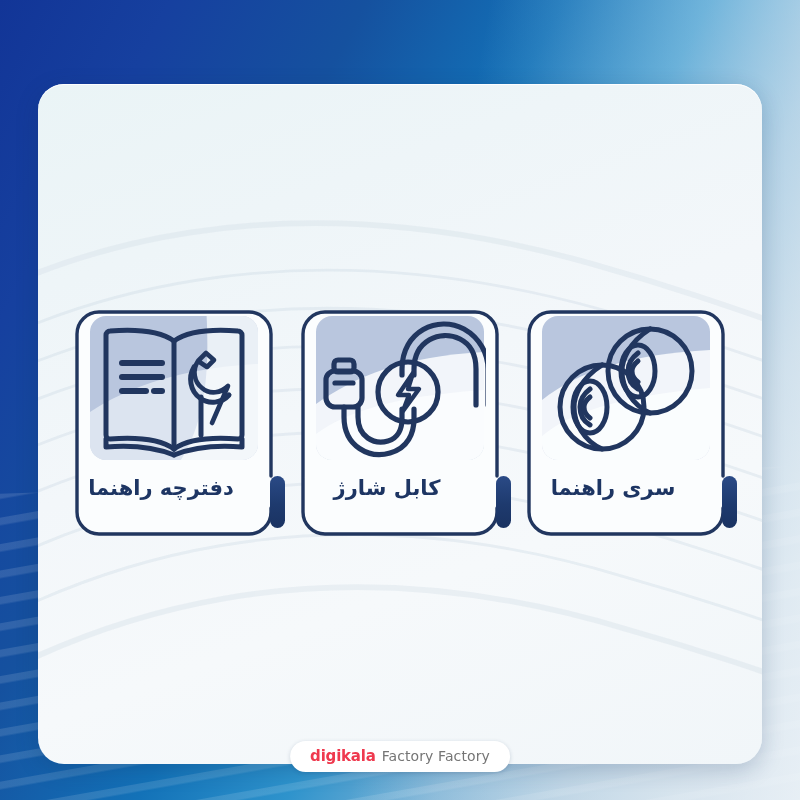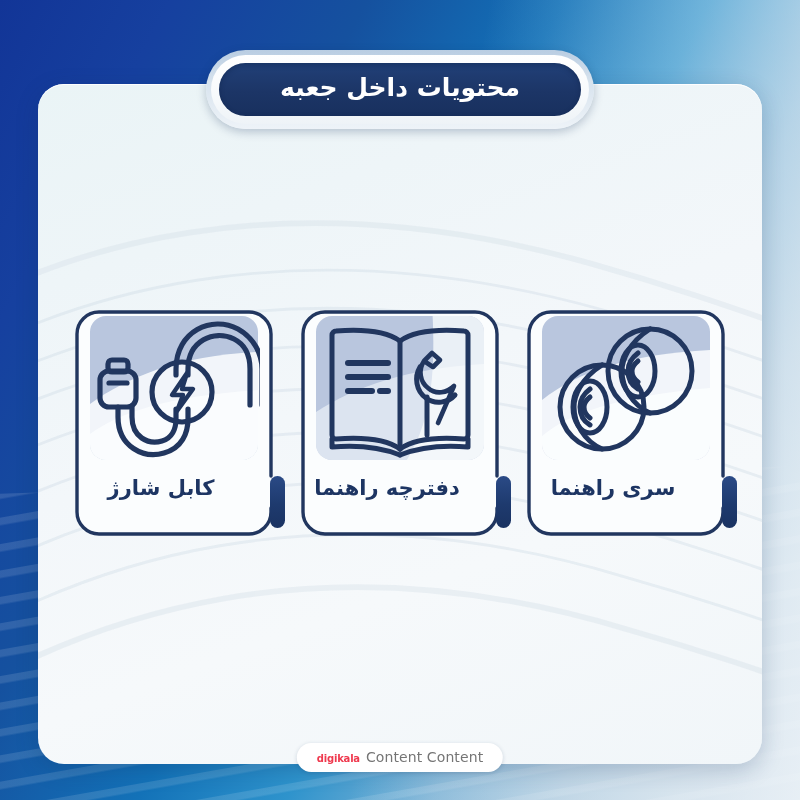--- a/index.html
+++ b/index.html
@@ -207,21 +207,21 @@
     display: flex;
     align-items: baseline;
     gap: 6px;
     direction: ltr;
     box-shadow: 0 1px 4px rgba(20,50,90,.18);
     z-index: 8;
   }
   .brand-digikala {
     color: #ef394e;
     font-weight: bold;
-    font-size: 10px;
+    font-size: 15px;
     letter-spacing: -.2px;
   }
   .brand-cf {
     color: #757575;
     font-size: 14px;
     letter-spacing: .1px;
   }
 </style>
 </head>
 <body>
@@ -245,31 +245,68 @@
           <path d="M-60,820 C 185,606 455,575 720,660 C 880,708 960,750 1080,780"></path>
         </g>
         <g fill="none" stroke="#d8e2ea" stroke-width="6" opacity="0.5">
           <path d="M-60,470 C 150,280 420,250 690,332 C 850,380 930,422 1050,452"></path>
           <path d="M-60,880 C 190,660 460,630 725,716 C 885,764 965,806 1085,836"></path>
         </g>
       </svg>
     </div>
   </div>
 
-  <div class="header-wrap">
-    <div class="pill-outer">
-      <div class="pill-mid">
-        <div class="pill-inner">
-          <div class="pill-title">محتویات داخل جعبه</div>
+
+  <div class="cards">
+
+    <div class="card">
+      <div class="card-frame">
+        <svg viewBox="0 0 208 246" aria-hidden="true">
+          <path d="M 201,176 L 201,34 A 22,22 0 0 0 179,12 L 29,12 A 22,22 0 0 0 7,34 L 7,212 A 22,22 0 0 0 29,234 L 179,234 A 22,22 0 0 0 201,212 L 201,208" fill="#fbfdfe" stroke="#21365f" stroke-width="3.4" stroke-linecap="round"></path>
+        </svg>
+      </div>
+
+      <div class="card-iconbg">
+        <div class="sweep">
+          <svg viewBox="0 0 170 144" preserveAspectRatio="none" aria-hidden="true">
+            <path d="M0,96 C 40,70 95,52 170,48 L170,144 L0,144 Z" fill="#f4f8fb" opacity="0.6"></path>
+            <path d="M118,0 L170,0 L170,144 L92,144 C 120,100 120,44 118,0 Z" fill="#fbfdfe" opacity="0.75"></path>
+          </svg>
         </div>
       </div>
+
+      <div class="card-icon">
+        <svg viewBox="0 0 172 150" aria-hidden="true">
+          <g fill="none" stroke="#21365f" stroke-width="5" stroke-linecap="round" stroke-linejoin="round">
+
+            <path d="M86,28 C 72,18 48,16 22,18 A 4,4 0 0 0 18,22 L18,122 A 4,4 0 0 0 22,126 C 48,124 72,126 86,136"></path>
+
+            <path d="M86,28 C 100,18 124,16 150,18 A 4,4 0 0 1 154,22 L154,122 A 4,4 0 0 1 150,126 C 124,124 100,126 86,136"></path>
+
+            <path d="M86,28 L86,136"></path>
+
+            <path d="M18,126 L18,134 C 42,132 66,134 86,142"></path>
+            <path d="M154,126 L154,134 C 130,132 106,134 86,142"></path>
+
+            <path d="M34,50 L74,50" stroke-width="6"></path>
+            <path d="M34,64 L74,64" stroke-width="6"></path>
+            <path d="M34,78 L58,78" stroke-width="6"></path>
+            <path d="M66,78 L74,78" stroke-width="6"></path>
+
+            <path d="M110,48 C 104,57 106,69 114,75 C 122,82 133,80 140,73 L124,110
+                     M110,48 L119,54 L126,47 L118,40 Z" stroke-width="4.6"></path>
+            <path d="M106,54 C 100,64 102,78 112,85 C 121,92 134,90 141,82"></path>
+            <path d="M113,84 L113,122"></path>
+          </g>
+        </svg>
+      </div>
+
+      <div class="card-label">دفترچه راهنما</div>
+      <div class="card-tab"></div>
     </div>
-  </div>
-
-  <div class="cards">
 
     <div class="card">
       <div class="card-frame">
         <svg viewBox="0 0 208 246" aria-hidden="true">
           <path d="M 201,176 L 201,34 A 22,22 0 0 0 179,12 L 29,12 A 22,22 0 0 0 7,34 L 7,212 A 22,22 0 0 0 29,234 L 179,234 A 22,22 0 0 0 201,212 L 201,208" fill="#fbfdfe" stroke="#21365f" stroke-width="3.4" stroke-linecap="round"></path>
         </svg>
       </div>
 
       <div class="card-iconbg">
         <div class="sweep">
@@ -308,66 +345,20 @@
     <div class="card">
       <div class="card-frame">
         <svg viewBox="0 0 208 246" aria-hidden="true">
           <path d="M 201,176 L 201,34 A 22,22 0 0 0 179,12 L 29,12 A 22,22 0 0 0 7,34 L 7,212 A 22,22 0 0 0 29,234 L 179,234 A 22,22 0 0 0 201,212 L 201,208" fill="#fbfdfe" stroke="#21365f" stroke-width="3.4" stroke-linecap="round"></path>
         </svg>
       </div>
 
       <div class="card-iconbg">
         <div class="sweep">
           <svg viewBox="0 0 170 144" preserveAspectRatio="none" aria-hidden="true">
-            <path d="M0,96 C 40,70 95,52 170,48 L170,144 L0,144 Z" fill="#f4f8fb" opacity="0.6"></path>
-            <path d="M118,0 L170,0 L170,144 L92,144 C 120,100 120,44 118,0 Z" fill="#fbfdfe" opacity="0.75"></path>
-          </svg>
-        </div>
-      </div>
-
-      <div class="card-icon">
-        <svg viewBox="0 0 172 150" aria-hidden="true">
-          <g fill="none" stroke="#21365f" stroke-width="5" stroke-linecap="round" stroke-linejoin="round">
-
-            <path d="M86,28 C 72,18 48,16 22,18 A 4,4 0 0 0 18,22 L18,122 A 4,4 0 0 0 22,126 C 48,124 72,126 86,136"></path>
-
-            <path d="M86,28 C 100,18 124,16 150,18 A 4,4 0 0 1 154,22 L154,122 A 4,4 0 0 1 150,126 C 124,124 100,126 86,136"></path>
-
-            <path d="M86,28 L86,136"></path>
-
-            <path d="M18,126 L18,134 C 42,132 66,134 86,142"></path>
-            <path d="M154,126 L154,134 C 130,132 106,134 86,142"></path>
-
-            <path d="M34,50 L74,50" stroke-width="6"></path>
-            <path d="M34,64 L74,64" stroke-width="6"></path>
-            <path d="M34,78 L58,78" stroke-width="6"></path>
-            <path d="M66,78 L74,78" stroke-width="6"></path>
-
-            <path d="M110,48 C 104,57 106,69 114,75 C 122,82 133,80 140,73 L124,110
-                     M110,48 L119,54 L126,47 L118,40 Z" stroke-width="4.6"></path>
-            <path d="M106,54 C 100,64 102,78 112,85 C 121,92 134,90 141,82"></path>
-            <path d="M113,84 L113,122"></path>
-          </g>
-        </svg>
-      </div>
-
-      <div class="card-label">دفترچه راهنما</div>
-      <div class="card-tab"></div>
-    </div>
-
-    <div class="card">
-      <div class="card-frame">
-        <svg viewBox="0 0 208 246" aria-hidden="true">
-          <path d="M 201,176 L 201,34 A 22,22 0 0 0 179,12 L 29,12 A 22,22 0 0 0 7,34 L 7,212 A 22,22 0 0 0 29,234 L 179,234 A 22,22 0 0 0 201,212 L 201,208" fill="#fbfdfe" stroke="#21365f" stroke-width="3.4" stroke-linecap="round"></path>
-        </svg>
-      </div>
-
-      <div class="card-iconbg">
-        <div class="sweep">
-          <svg viewBox="0 0 170 144" preserveAspectRatio="none" aria-hidden="true">
             <path d="M0,84 C 36,56 88,38 170,34 L170,144 L0,144 Z" fill="#f4f8fb" opacity="0.95"></path>
             <path d="M0,120 C 26,98 76,80 170,72 L170,144 L0,144 Z" fill="#fbfdfe" opacity="0.92"></path>
           </svg>
         </div>
       </div>
 
       <div class="card-icon">
         <svg viewBox="0 0 172 150" aria-hidden="true">
           <g fill="none" stroke="#21365f" stroke-width="5" stroke-linecap="round" stroke-linejoin="round">
 
@@ -387,16 +378,16 @@
       </div>
 
       <div class="card-label">سری راهنما</div>
       <div class="card-tab"></div>
     </div>
 
   </div>
 
   <div class="brand">
     <span class="brand-digikala">digikala</span>
-    <span class="brand-cf">Content Content</span>
+    <span class="brand-cf">Factory Factory</span>
   </div>
 
 </div>
 
 </body></html>

